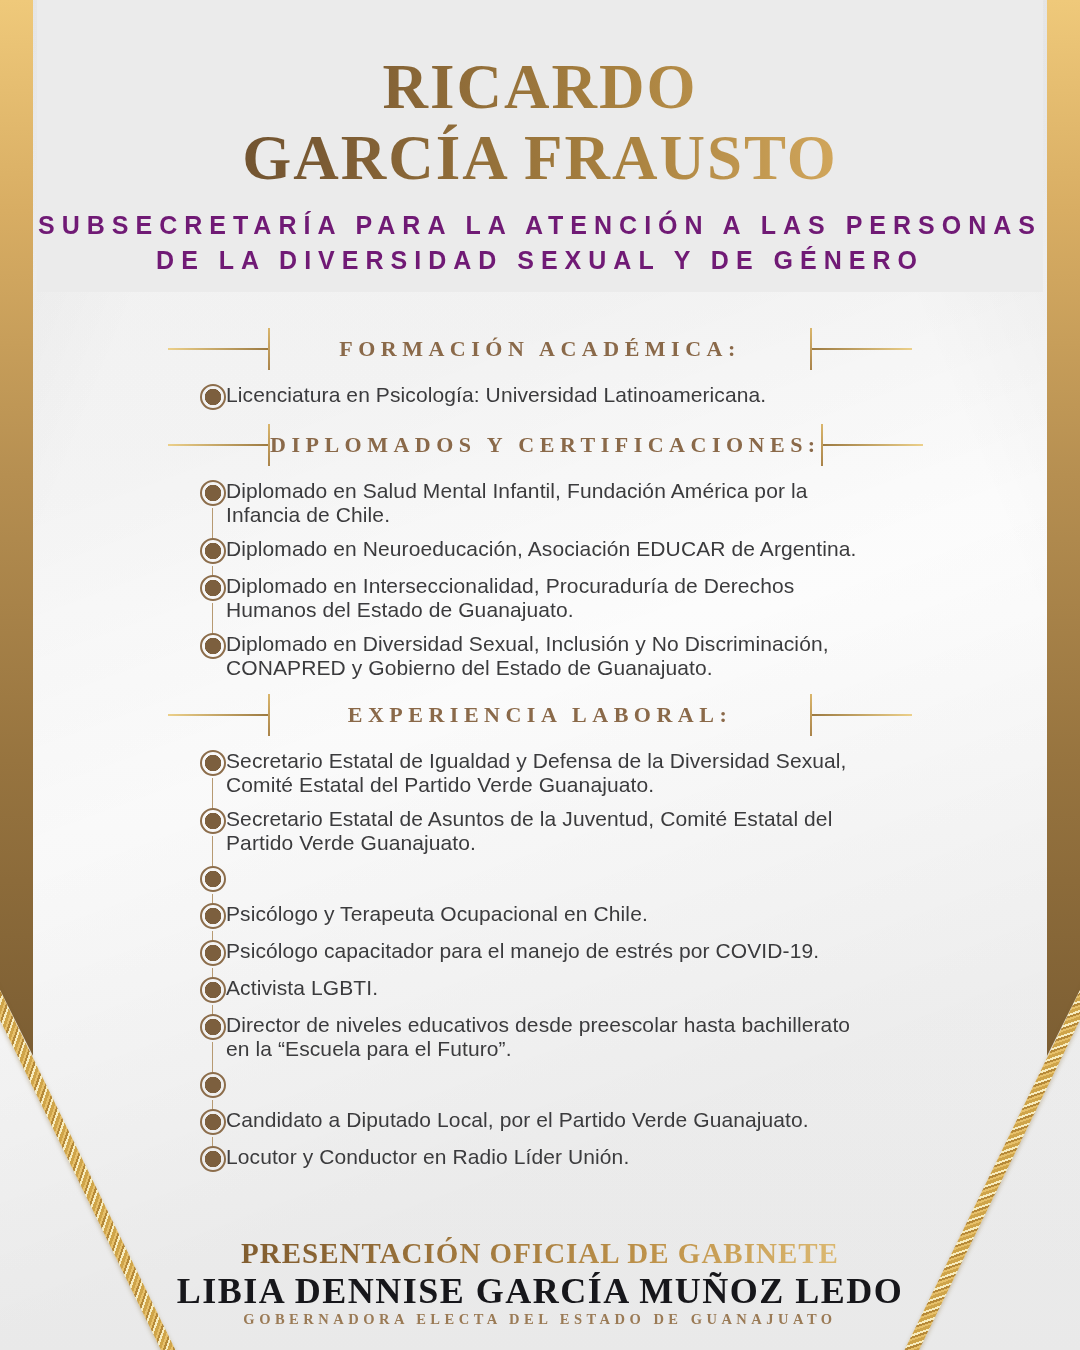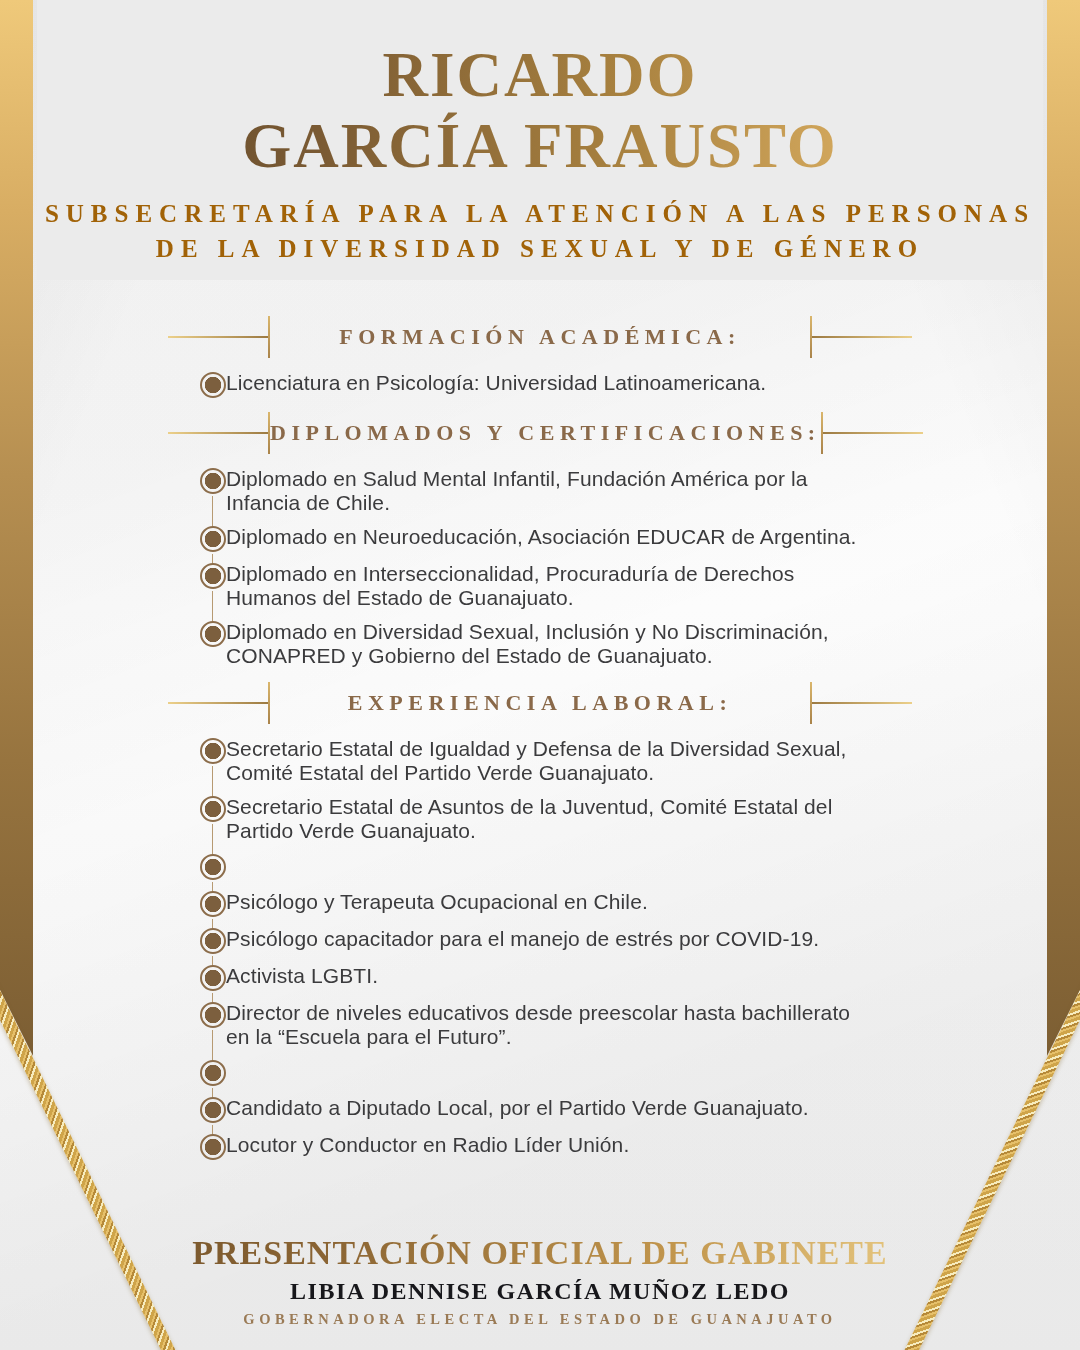--- a/index.html
+++ b/index.html
@@ -21,28 +21,28 @@
 
   
   .ribbon{position:absolute;top:978px;width:430px;height:13px;z-index:3;border-radius:2px;
     background:repeating-linear-gradient(45deg,#e6c06a 0 2px,#b68938 2px 4px,#f7ecbe 4px 6px,#cfa449 6px 9px);
     box-shadow:0 1px 4px rgba(130,100,40,.35);}
   .ribbon.left{left:-6px;transform:rotate(64deg);transform-origin:left top;}
   .ribbon.right{right:-6px;transform:rotate(-64deg);transform-origin:right top;}
 
   
   .header{position:relative;margin:0 37px;height:280px;background:#ebebeb;
-    text-align:center;padding-top:0;z-index:2;}
+    text-align:center;padding-top:12px;z-index:2;}
   .title{font-family:"Liberation Serif", serif;font-weight:700;
     font-size:63px;line-height:71px;letter-spacing:2px;
     background:linear-gradient(92deg,#5d452a 0%,#7a5a33 28%,#a8813f 58%,#d2a75c 80%,#e9cd85 100%);
     -webkit-background-clip:text;background-clip:text;color:transparent;
     text-shadow:none;}
   .title-wrap{padding-top:40px;}
-  .subtitle{font-family:Liberation Serif, serif;font-weight:700;color:#a16207;
+  .subtitle{font-family:Liberation Sans, sans-serif;font-weight:700;color:#701a75;
     font-size:25px;line-height:35px;letter-spacing:7px;margin-top:14px;}
 
   
   .content{position:relative;margin:0 37px;z-index:2;}
   .section{margin-top:4px;}
   .section.first{margin-top:36px;}
   .sec-head{width:744px;margin:0 auto 13px auto;display:flex;align-items:center;height:42px;}
   .h-line{width:100px;height:2px;flex:0 0 auto;}
   .h-line.l{background:linear-gradient(90deg,#ecd08a,#9c7a42);}
   .h-line.r{background:linear-gradient(90deg,#9c7a42,#ecd08a);}
@@ -58,25 +58,25 @@
     border:2px solid #8c6d4b;border-radius:50%;
     background:radial-gradient(circle,#7c5f3e 0 8px,rgba(0,0,0,0) 8.5px);}
   li.item:not(:last-child)::before{content:"";position:absolute;left:12px;top:29px;bottom:-2px;
     width:1px;background:#b79a72;}
   .item-text{font-size:21px;line-height:24px;color:#3b3b3d;white-space:pre-line;
     letter-spacing:.1px;}
 
   
   .footer{position:absolute;left:0;right:0;bottom:22px;text-align:center;z-index:4;}
   .footer-event{font-family:"Liberation Serif", serif;font-weight:700;
-    font-size:34px;letter-spacing:1px;line-height:38px;
+    font-size:29px;letter-spacing:1px;line-height:38px;
     background:linear-gradient(92deg,#6a4c28 0%,#8a6433 30%,#c1954c 62%,#edd08a 88%,#f2dfa2 100%);
     -webkit-background-clip:text;background-clip:text;color:transparent;}
   .footer-name{font-family:"Liberation Serif", serif;font-weight:700;color:#17171b;
-    font-size:24px;letter-spacing:1.5px;line-height:34px;margin-top:2px;}
+    font-size:36px;letter-spacing:1.5px;line-height:34px;margin-top:2px;}
   .footer-role{font-family:"Liberation Serif", serif;font-weight:700;color:#9a7a55;
     font-size:14.5px;letter-spacing:4.5px;margin-top:3px;}
 </style>
 </head>
 <body>
 
 <div class="page">
 
   <div class="gold-bar left"></div>
   <div class="gold-bar right"></div>

